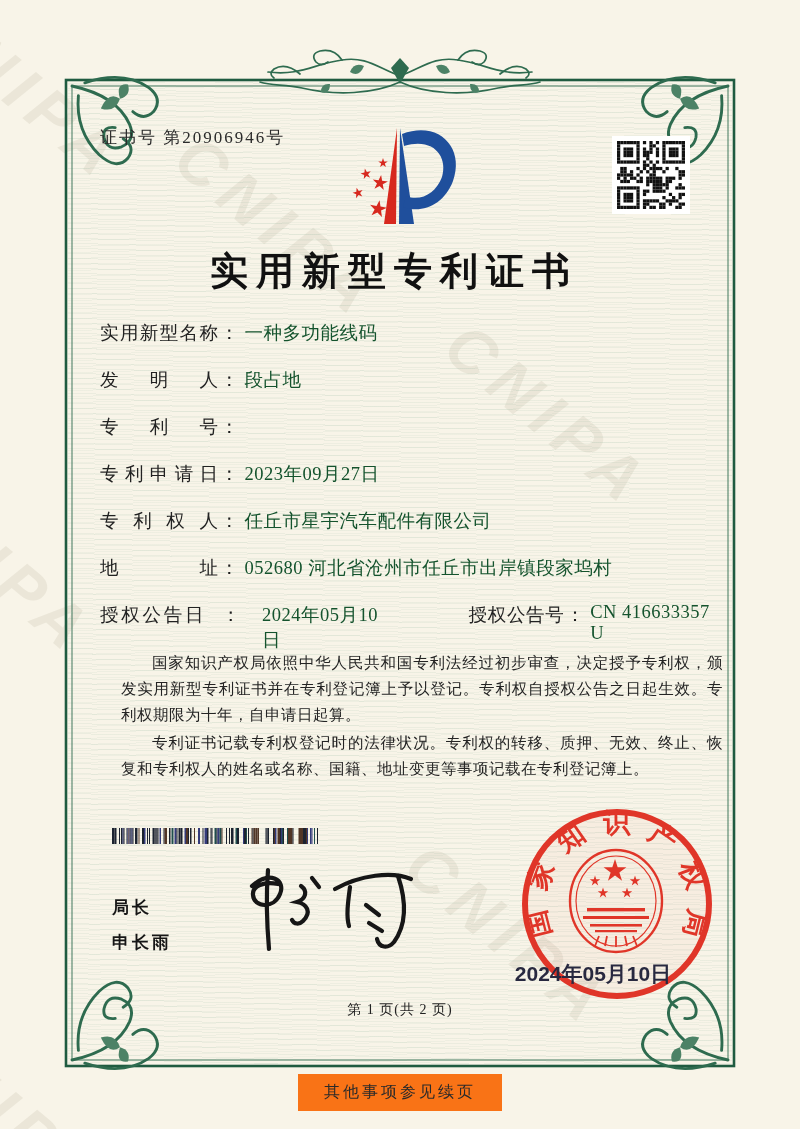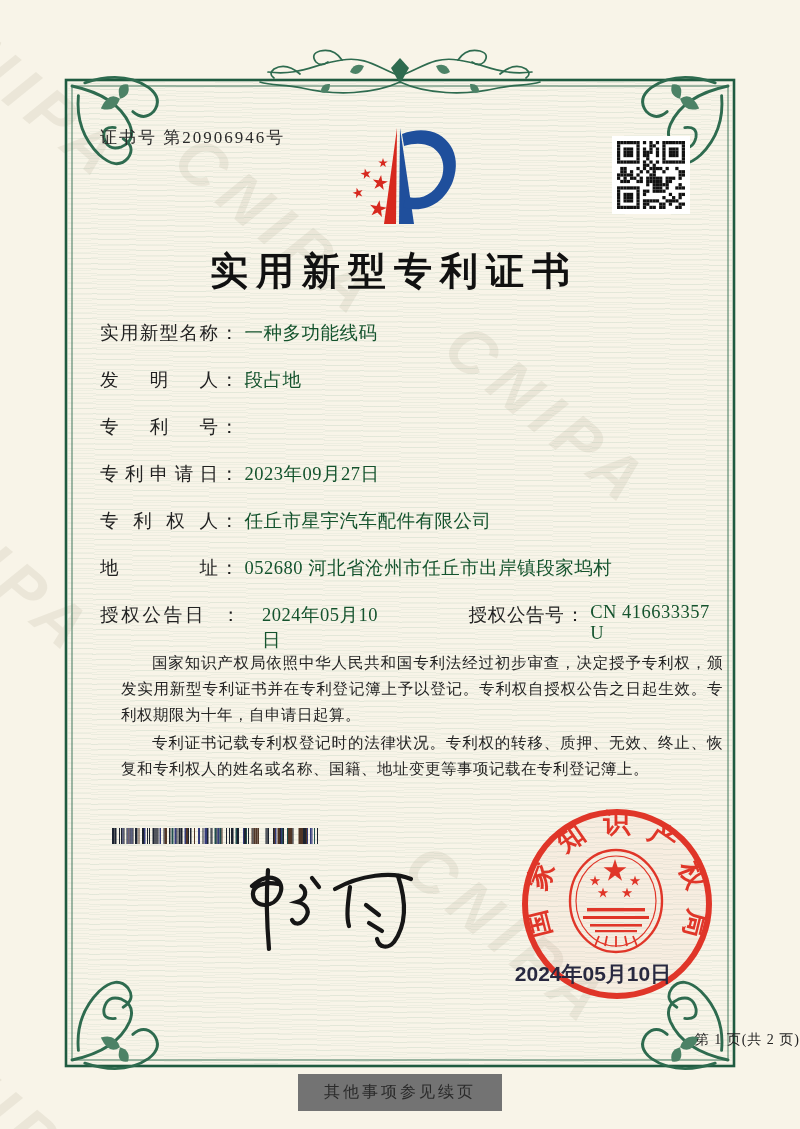--- a/index.html
+++ b/index.html
@@ -50,24 +50,24 @@
     font-size:15.5px;line-height:26px;color:#242424;letter-spacing:0.5px;
   }
   .barcode{position:absolute;left:112px;top:828px;}
   .signer{
     position:absolute;left:112px;top:890px;
     font-family:"Liberation Sans","DejaVu Sans",sans-serif;
     font-size:17px;font-weight:600;color:#161616;line-height:35px;letter-spacing:3px;
   }
   .sig{position:absolute;left:222px;top:856px;}
   .seal{position:absolute;left:515px;top:804px;}
-  .page-num{position:absolute;left:0;top:1031px;width:800px;text-align:right;font-size:14px;letter-spacing:1px;color:#222;}
+  .page-num{position:absolute;left:0;top:1001px;width:800px;text-align:center;font-size:14px;letter-spacing:1px;color:#222;}
   .note{
     position:absolute;left:50%;top:1074px;transform:translateX(-50%);
-    background:#737373;padding:8px 26px;font-size:16px;letter-spacing:3px;color:#2a2a2a;
+    background:#f97316;padding:8px 26px;font-size:16px;letter-spacing:3px;color:#2a2a2a;
   }
 </style>
 </head>
 <body>
 
 <div class="wm" style="left:-48px;top:-18px;">CNIPA</div>
 <div class="wm" style="left:208px;top:120px;">CNIPA</div>
 <div class="wm" style="left:478px;top:308px;">CNIPA</div>
 <div class="wm" style="left:-78px;top:456px;">CNIPA</div>
 <div class="wm" style="left:438px;top:828px;">CNIPA</div>
@@ -490,20 +490,24 @@
       <rect x="191" y="0" width="1" height="16" fill="#1c2330"></rect>
       <rect x="192" y="0" width="2" height="16" fill="#1c2330"></rect>
       <rect x="194" y="0" width="1" height="16" fill="#503526"></rect>
       <rect x="195" y="0" width="1" height="16" fill="#343b7a"></rect>
       <rect x="198" y="0" width="1.5" height="16" fill="#343b7a"></rect>
       <rect x="199.5" y="0" width="1" height="16" fill="#343b7a"></rect>
       <rect x="202" y="0" width="1" height="16" fill="#1f4d4d"></rect>
       <rect x="205" y="0" width="1" height="16" fill="#1c2330"></rect>
     </svg>
 
+  <div class="signer">
+    <div>局长</div>
+    <div>申长雨</div>
+  </div>
 
   <svg class="sig" width="205" height="100" viewBox="0 0 205 100" fill="none" stroke="#161616" stroke-width="4.2" stroke-linecap="round">
     <path d="M46 14 C44 40 45 70 47 93"></path>
     <path d="M30 30 C48 14 64 24 58 38 C52 53 32 52 31 39 C30 30 42 25 56 28"></path>
     <path d="M79 30 C86 35 84 43 75 46 C85 48 90 56 81 65 C77 69 72 68 70 64"></path>
     <path d="M90 22 l7 9"></path>
     <path d="M113 33 C138 19 170 15 189 23"></path>
     <path d="M128 31 C126 46 124 60 127 70"></path>
     <path d="M176 20 C184 44 185 68 172 86 C166 93 157 92 155 83"></path>
     <path d="M144 49 l13 10"></path>

